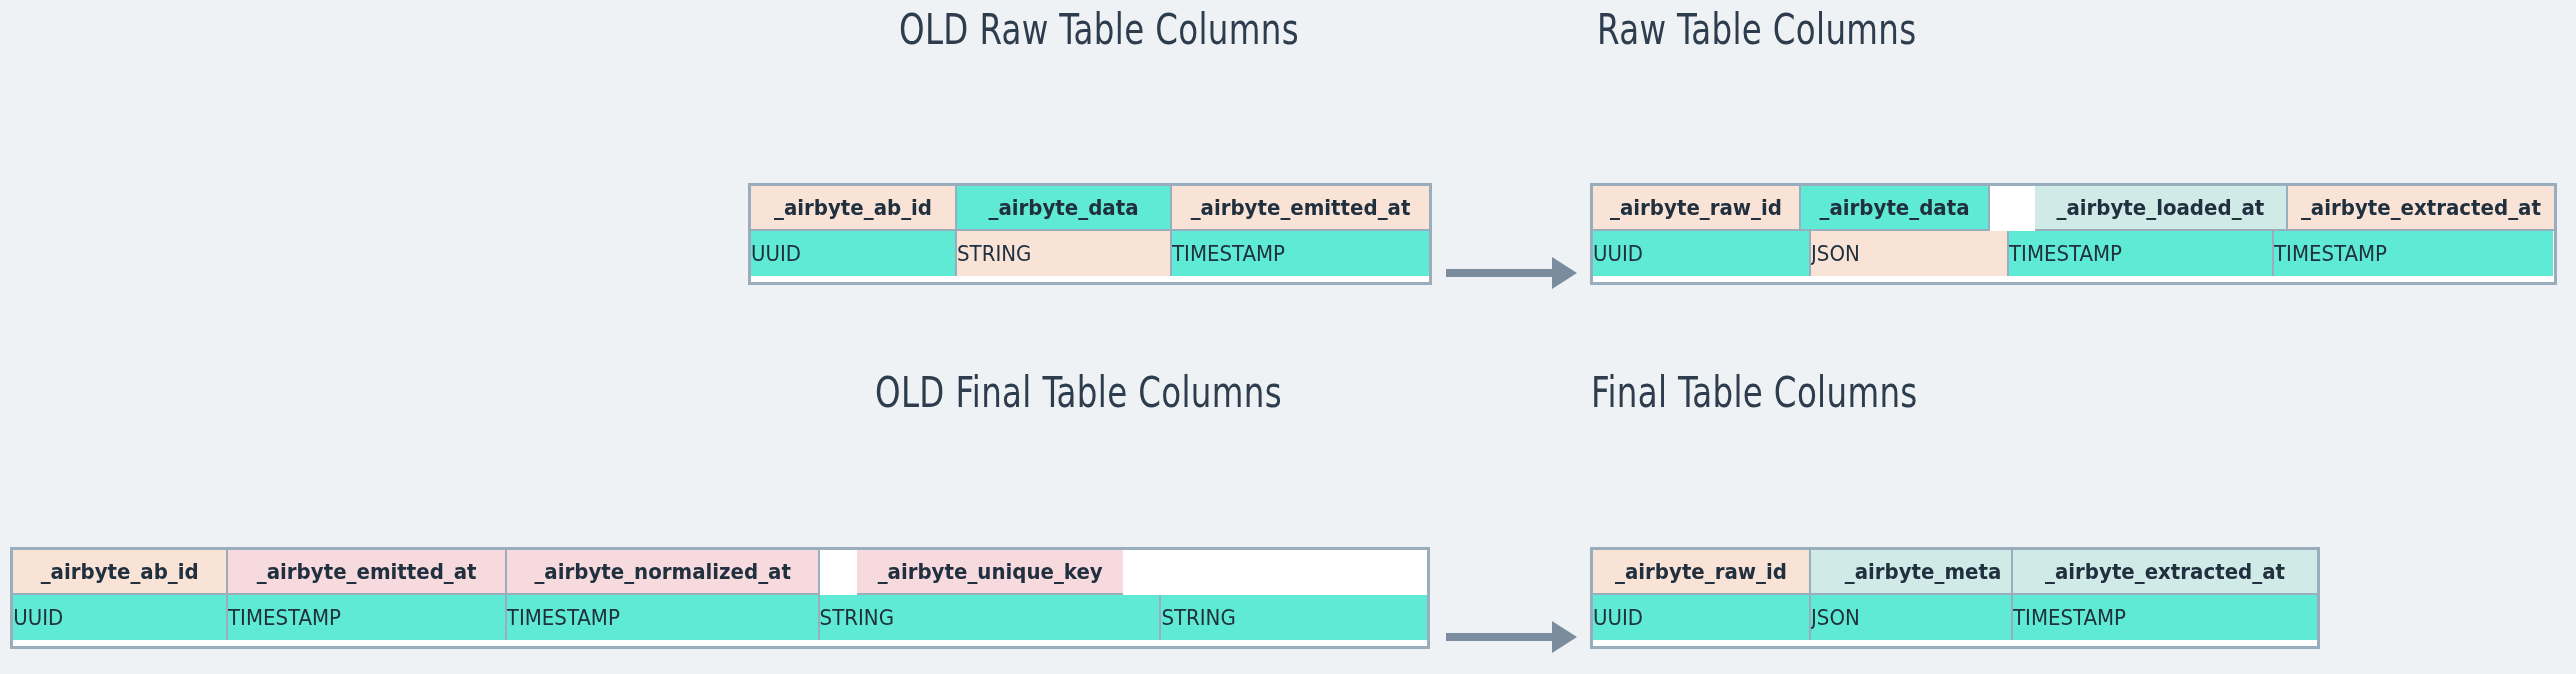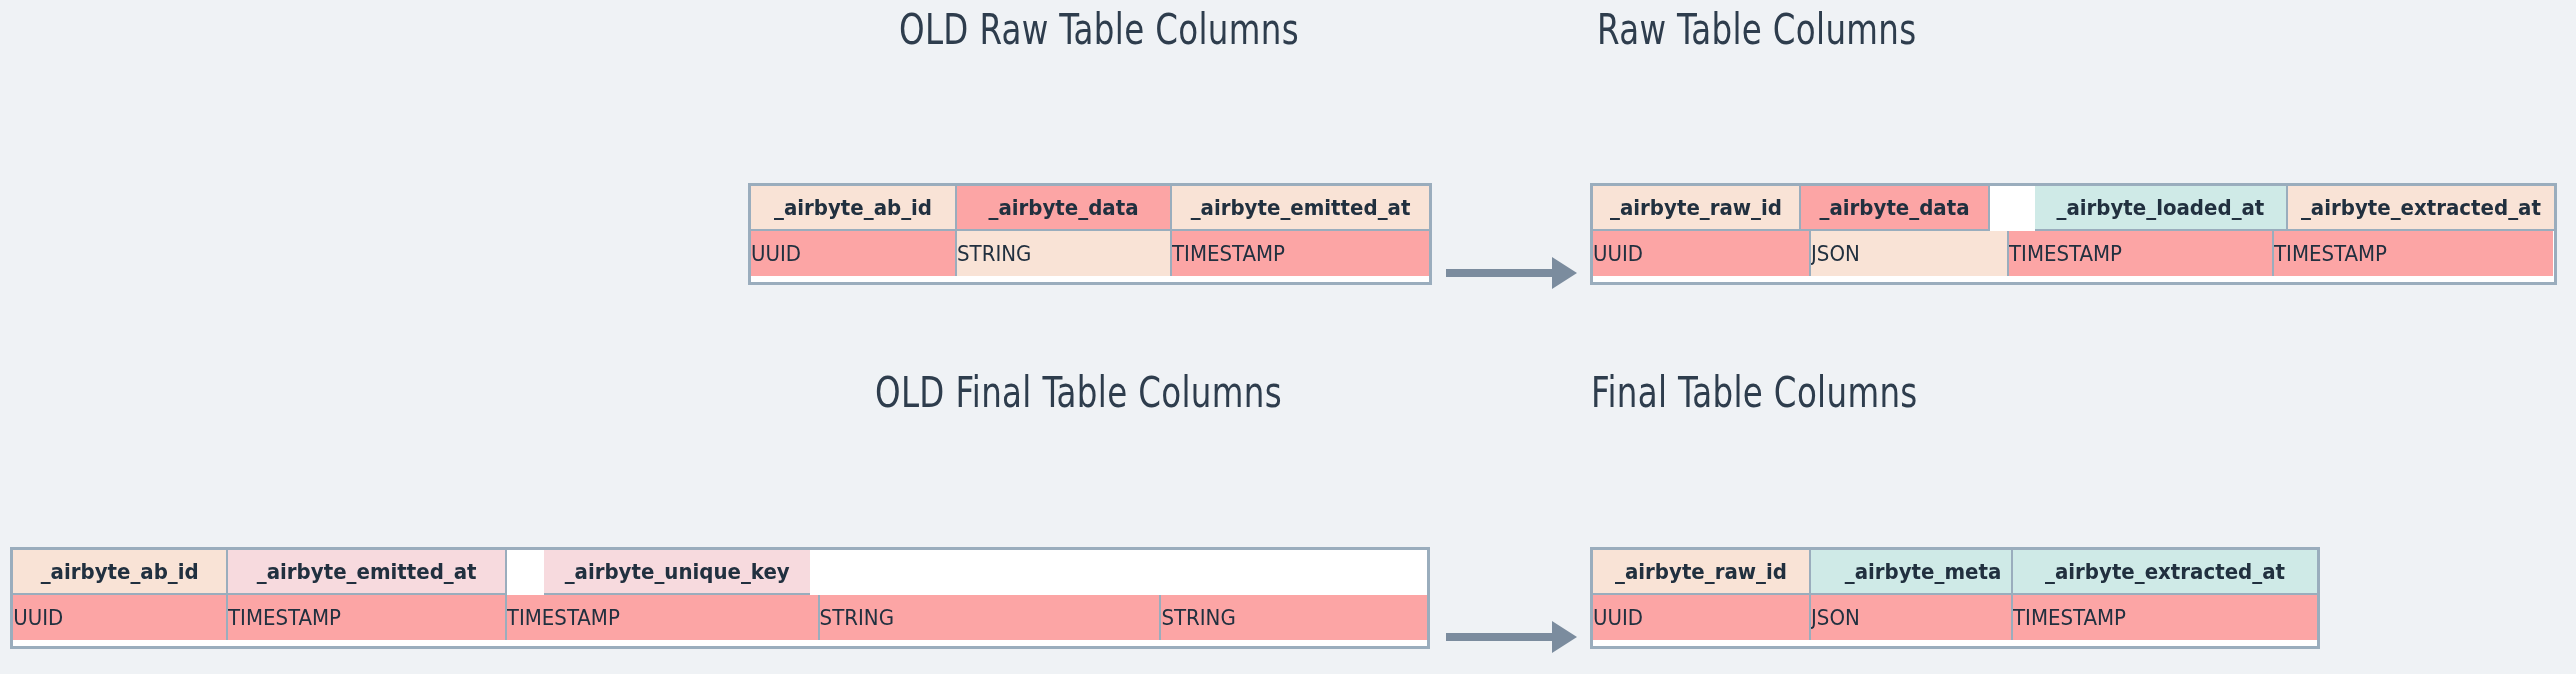--- a/index.html
+++ b/index.html
@@ -56,21 +56,21 @@
     white-space:nowrap;
     overflow:hidden;
     transform-origin:center;
   }
   .cell:last-child{border-right:none;}
   .trow.head .cell{border-bottom:2.9px solid #9aadbd;}
 
   .c-peach{background:#f9e3d6;}
   .c-pink{background:#f7dade;}
   .c-teal{background:#cfeae7;}
-  .c-white{background:#fca5a5;}
+  .c-white{background:#5eead4;}
 
   .arrow{
     position:absolute;
     height:29px;
     display:flex;
     align-items:center;
   }
   .arrow .shaft{
     height:8px;
     background:#7b8c9e;
@@ -128,20 +128,21 @@
   </div>
 
   <div class="title" style="left:875px;top:372px;">OLD Final Table Columns</div>
 
   <div class="title" style="left:1591px;top:372px;">Final Table Columns</div>
 
   <div class="tbl" style="left:10.2px;top:547px;width:1420px;height:102px;">
     <div class="trow head">
       <div class="cell c-peach" style="width:215px;">_airbyte_ab_id</div>
       <div class="cell c-pink" style="width:279px;">_airbyte_emitted_at</div>
+      <div class="cell c-pink" style="width:313px;">_airbyte_normalized_at</div>
       <div class="cell c-pink" style="width:266px;margin-left:37px;">_airbyte_unique_key</div>
     </div>
     <div class="trow body">
       <div class="cell c-white" style="width:215px;">UUID</div>
       <div class="cell c-white" style="width:279px;">TIMESTAMP</div>
       <div class="cell c-white" style="width:313px;">TIMESTAMP</div>
       <div class="cell c-white" style="width:342px;">STRING</div>
       <div class="cell c-white" style="width:266px;">STRING</div>
     </div>
   </div>

